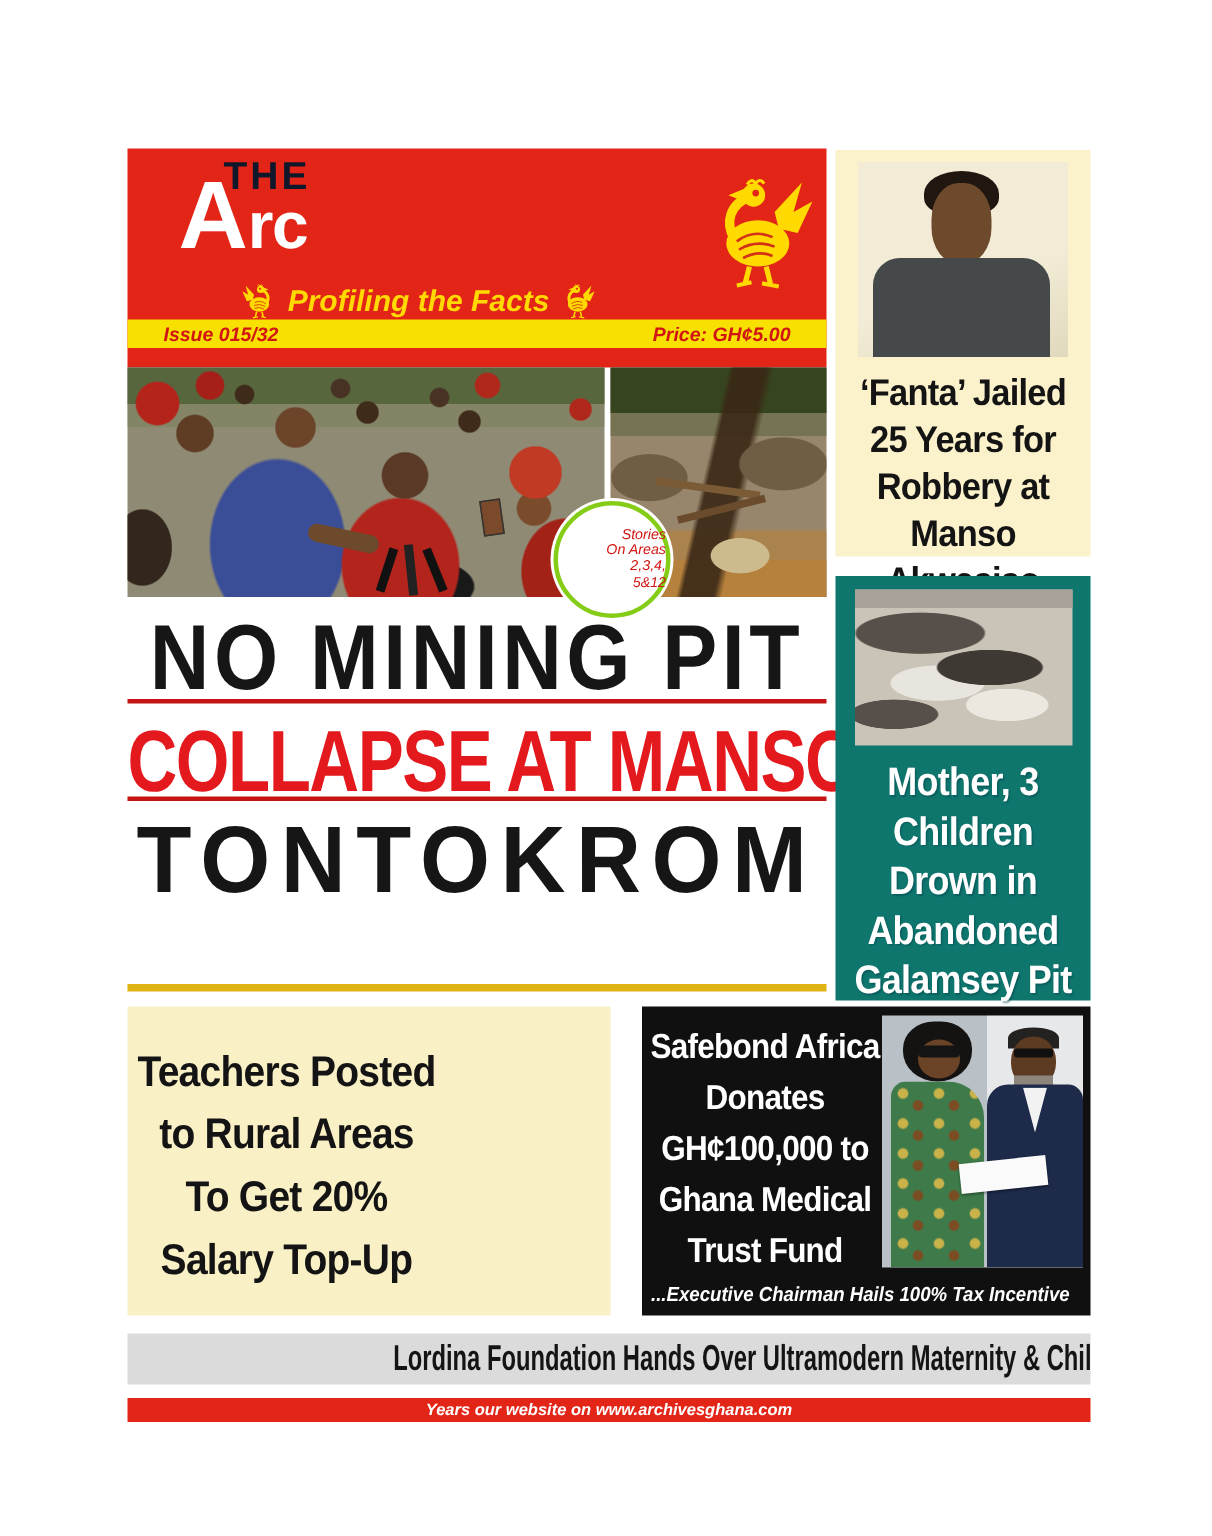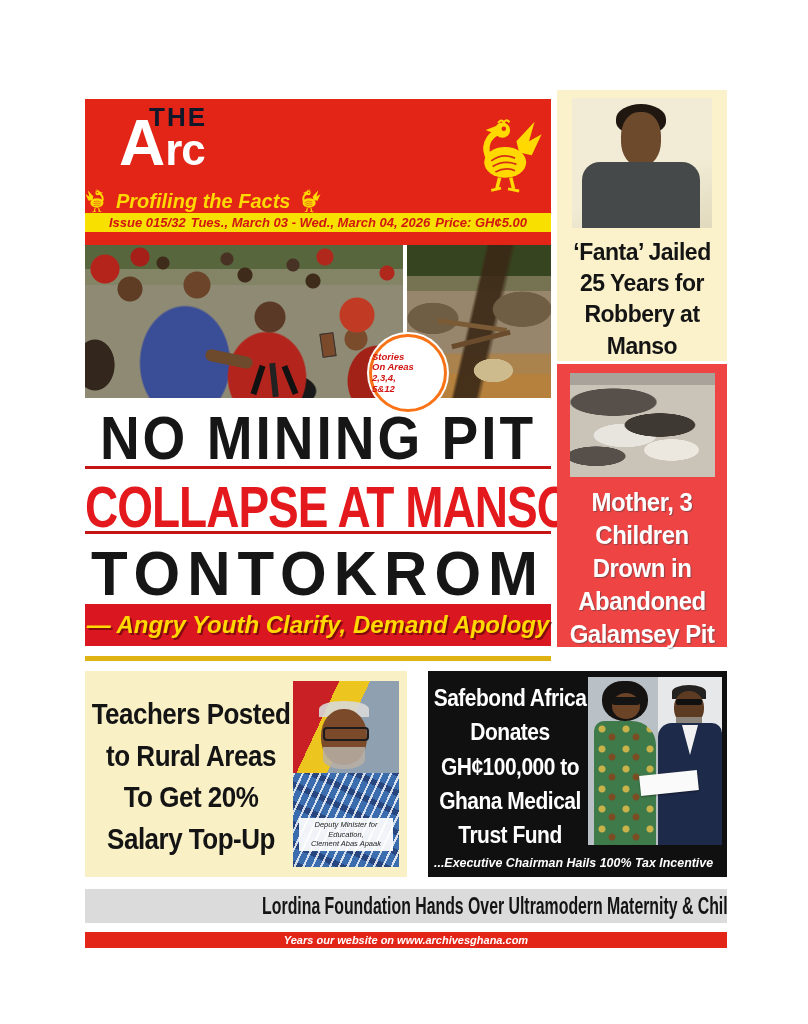--- a/index.html
+++ b/index.html
@@ -8,21 +8,21 @@
   .abs{position:absolute;}
 
   
   .masthead{left:85px;top:99px;width:466px;height:146px;background:#e22517;}
   .mh-the{position:absolute;left:64px;top:3px;font-size:26px;font-weight:bold;color:#0f172a;letter-spacing:2px;}
   .mh-title{position:absolute;left:34px;top:12px;display:flex;align-items:baseline;color:#ffffff;font-weight:bold;line-height:1;}
   .t-a{font-size:64px;}
   .t-rc{font-size:44px;letter-spacing:-1px;}
   .t-hives{font-size:58px;letter-spacing:-2px;}
   .bird-big{position:absolute;right:8px;top:14px;width:70px;height:86px;}
-  .tagline-row{position:absolute;left:0;right:78px;top:90px;display:flex;justify-content:flex-start;align-items:center;gap:9px;}
+  .tagline-row{position:absolute;left:0;right:78px;top:90px;display:flex;justify-content:center;align-items:center;gap:9px;}
   .tagline{color:#ffd900;font-style:italic;font-weight:bold;font-size:20px;}
   .bird-small{width:22px;height:24px;}
   .info-strip{position:absolute;left:0;right:0;top:114px;height:19px;background:#f8e000;
       display:flex;justify-content:space-between;align-items:center;padding:0 24px;box-sizing:border-box;
       font-size:13px;font-weight:bold;font-style:italic;color:#d01512;}
 
   
   .photo-crowd{left:85px;top:245px;width:318px;height:153px;background-color:#8f8a74;background-repeat:no-repeat;
     background-image:
       radial-gradient(16px 16px at 20px 24px,#b5241b 0 14px,transparent 15px),
@@ -57,23 +57,23 @@
       radial-gradient(26px 16px at 18% 48%,#6f5d44 0 96%,transparent 100%),
       radial-gradient(30px 18px at 80% 42%,#6f5d44 0 96%,transparent 100%),
       radial-gradient(20px 12px at 60% 82%,#cdbb8d 0 96%,transparent 100%),
       linear-gradient(103deg,transparent 0 44%,rgba(58,40,22,.9) 46% 58%,transparent 61%),
       linear-gradient(0deg,#b5813c 0 16%,rgba(181,129,60,.65) 16% 28%,transparent 30%),
       linear-gradient(180deg,#36451f 0 20%,rgba(90,100,60,.55) 20% 30%,transparent 30%);}
   .p-beam1{left:30px;top:78px;width:70px;height:5px;background:#7a5b36;transform:rotate(8deg);}
   .p-beam2{left:44px;top:92px;width:60px;height:5px;background:#6a4c2c;transform:rotate(-14deg);}
 
   .badge{left:369px;top:334px;width:72px;height:72px;border-radius:50%;background:#ffffff;
-      border:3px solid #f97316;box-shadow:0 0 0 2px #ffffff;z-index:5;
-      display:flex;flex-direction:column;justify-content:center;align-items:flex-start;
-      color:#d01512;font-style:italic;font-weight:bold;font-size:9.5px;line-height:1.12;text-align:center;}
+      border:3px solid #84cc16;box-shadow:0 0 0 2px #ffffff;z-index:5;
+      display:flex;flex-direction:column;justify-content:center;align-items:flex-end;
+      color:#d01512;font-style:italic;font-weight:normal;font-size:9.5px;line-height:1.12;text-align:center;}
 
   
   .h-line{left:85px;width:466px;text-align:center;font-weight:bold;white-space:nowrap;transform-origin:top center;}
   .h1{top:402px;font-size:55px;letter-spacing:3px;color:#161616;transform:scaleY(1.12);}
   .h2{top:473px;font-size:46px;letter-spacing:-1px;color:#e3191d;transform:scaleY(1.26);}
   .h3{top:537px;font-size:60px;letter-spacing:7px;color:#161616;transform:scaleY(1.05);}
   .h-rule{left:85px;width:466px;height:3px;background:#c41414;}
   .rule1{top:466px;} .rule2{top:531px;}
   .subhead{left:85px;top:604px;width:466px;height:42px;background:#da1720;color:#ffd900;
       font-style:italic;font-weight:bold;font-size:24px;line-height:42px;text-align:center;
@@ -113,31 +113,31 @@
   .s-mface{left:86px;top:14px;width:30px;height:34px;background:#5d3a22;border-radius:48%;}
   .s-mglasses{left:88px;top:22px;width:26px;height:6px;background:#101010;border-radius:2px;}
   .s-mbeard{left:88px;top:40px;width:26px;height:10px;background:#8c857c;border-radius:0 0 40% 40%;}
   .s-msuit{left:70px;top:46px;width:64px;height:122px;background:#1d2a4a;border-radius:14px 10px 0 0;}
   .s-mshirt{left:94px;top:48px;width:16px;height:30px;background:#f2f2f2;clip-path:polygon(0 0,100% 0,50% 100%);}
   .s-cheque{left:52px;top:96px;width:58px;height:20px;background:#fafafa;transform:rotate(-6deg);box-shadow:0 1px 2px rgba(0,0,0,.4);}
   .kicker{position:absolute;left:6px;bottom:7px;color:#ffffff;font-style:italic;font-weight:bold;font-size:13.5px;
       white-space:nowrap;transform:scaleX(.92);transform-origin:left center;}
 
   
-  .box-fanta{left:557px;top:90px;width:170px;height:271px;background:#fbf2cb;}
+  .box-fanta{left:557px;top:100px;width:170px;height:271px;background:#fbf2cb;}
   .photo-fanta{position:absolute;left:15px;top:8px;width:140px;height:130px;overflow:hidden;
       background:linear-gradient(160deg,#f2ecd6 0 60%,#e0d9bd 100%);}
   .f-hair{left:44px;top:6px;width:50px;height:30px;background:#201710;border-radius:50% 50% 40% 40%;}
   .f-face{left:49px;top:14px;width:40px;height:54px;background:#6e4a2c;border-radius:45%;}
   .f-torso{left:10px;top:64px;width:118px;height:66px;background:#46494a;border-radius:18px 18px 0 0;}
   .fanta-lines{position:absolute;left:0;top:146px;width:170px;text-align:center;font-weight:bold;color:#141414;
       font-size:23px;line-height:29px;letter-spacing:-0.5px;transform:scaleY(1.08);transform-origin:top center;}
 
   
-  .box-teal{left:557px;top:364px;width:170px;height:283px;background:#ef4444;}
+  .box-teal{left:557px;top:384px;width:170px;height:283px;background:#0f766e;}
   .photo-bodies{position:absolute;left:13px;top:9px;width:145px;height:104px;background-color:#c9c3b8;background-repeat:no-repeat;
       background-image:
         radial-gradient(44px 14px at 30% 28%,#57504a 0 96%,transparent 100%),
         radial-gradient(36px 12px at 62% 50%,#3f3933 0 96%,transparent 100%),
         radial-gradient(32px 12px at 38% 60%,#e8e4de 0 96%,transparent 100%),
         radial-gradient(28px 11px at 70% 74%,#ece8e0 0 96%,transparent 100%),
         radial-gradient(30px 10px at 18% 80%,#57504a 0 96%,transparent 100%),
         linear-gradient(180deg,#a8a29a 0 12%,transparent 12%);}
   .teal-lines{position:absolute;left:0;top:122px;width:170px;text-align:center;font-weight:bold;color:#ffffff;
       font-size:24px;line-height:30px;letter-spacing:-0.5px;transform:scaleY(1.1);transform-origin:top center;
@@ -185,21 +185,20 @@
       <svg class="bird-small" viewBox="0 0 100 110" style="transform:scaleX(-1)">
           <use href="#sankofa-bird"></use>
         </svg>
       <span class="tagline">Profiling the Facts</span>
       <svg class="bird-small" viewBox="0 0 100 110">
           <use href="#sankofa-bird"></use>
         </svg>
     </div>
     <div class="info-strip">
       <span>Issue 015/32</span>
-      <span>Tues., March 03 - Wed., March 04, 2026</span>
       <span>Price: GH¢5.00</span>
     </div>
   </header>
 
   <div class="abs photo-crowd">
     <div class="abs c-arm"></div>
     <div class="abs c-phone"></div>
     <div class="abs c-mic1"></div>
     <div class="abs c-mic2"></div>
     <div class="abs c-mic3"></div>
@@ -213,40 +212,28 @@
     <span>On Areas</span>
     <span>2,3,4,</span>
     <span>5&amp;12</span>
   </div>
 
   <div class="abs h-line h1">NO MINING PIT</div>
   <div class="abs h-rule rule1"></div>
   <div class="abs h-line h2">COLLAPSE AT MANSO</div>
   <div class="abs h-rule rule2"></div>
   <div class="abs h-line h3">TONTOKROM</div>
-  <div class="abs subhead">— Angry Youth Clarify, Demand Apology</div>
   <div class="abs gold-line"></div>
 
   <section class="abs box-teachers">
     <div class="teach-lines">
       <div>Teachers Posted</div>
       <div>to Rural Areas</div>
       <div>To Get 20%</div>
       <div>Salary Top-Up</div>
-    </div>
-    <div class="photo-minister">
-      <div class="abs m-hair"></div>
-      <div class="abs m-face"></div>
-      <div class="abs m-glasses"></div>
-      <div class="abs m-beard"></div>
-      <div class="abs m-torso"></div>
-      <div class="min-caption">
-        <div>Deputy Minister for Education,</div>
-        <div>Clement Abas Apaak</div>
-      </div>
     </div>
   </section>
 
   <section class="abs box-safebond">
     <div class="safe-lines">
       <div>Safebond Africa</div>
       <div>Donates</div>
       <div>GH¢100,000 to</div>
       <div>Ghana Medical</div>
       <div>Trust Fund</div>

